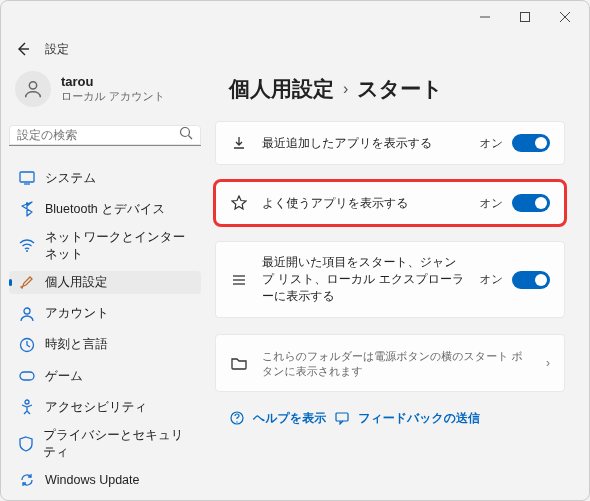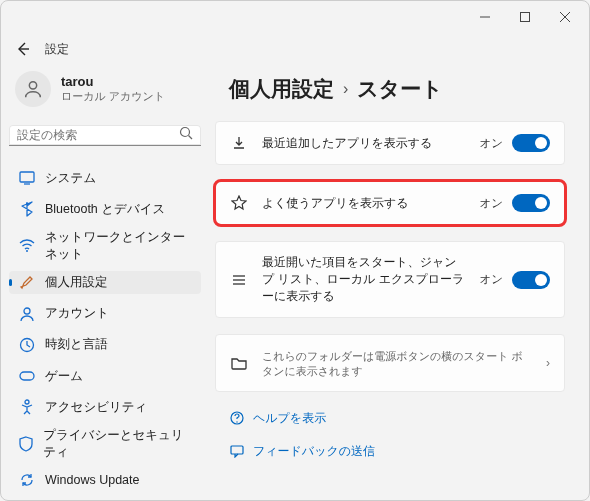--- a/index.html
+++ b/index.html
@@ -30,21 +30,21 @@
     .setting-card.highlighted { outline: 3px solid #e33; outline-offset: -1px; border-radius: 6px; }
     .card-icon { width: 18px; height: 18px; display: flex; align-items: center; justify-content: center; color: #333; flex-shrink: 0; }
     .card-text { flex: 1; }
     .card-text .t { font-size: 12px; color: #222; }
     .card-text .d { font-size: 11px; color: #666; margin-top: 2px; line-height: 1.35; }
     .toggle-wrap { display: flex; align-items: center; gap: 9px; text-align: center; }
     .toggle-label { font-size: 11.5px; color: #333; }
     .toggle { width: 38px; height: 18px; background: #0067c0; border-radius: 10px; position: relative; }
     .toggle::after { content: ""; position: absolute; right: 3px; top: 3px; width: 12px; height: 12px; background: #fff; border-radius: 50%; }
     .chev-right { color: #777; font-size: 12px; }
-    .links { margin-top: 18px; padding-left: 14px; display: flex; flex-direction: column; gap: 16px; }
+    .links { margin-top: 18px; padding-left: 14px; display: flex; flex-direction: row; gap: 8px; font-weight: bold; }
     .link { display: flex; align-items: center; gap: 9px; font-size: 12px; color: #0067c0; cursor: pointer; }
     .link-icon { width: 15px; height: 15px; display: flex; align-items: center; justify-content: center; }
   </style>
 </head>
 <body>
 <div class="window">
 
   <div class="titlebar">
     <div class="tb-btn">
         <svg width="10" height="10">

